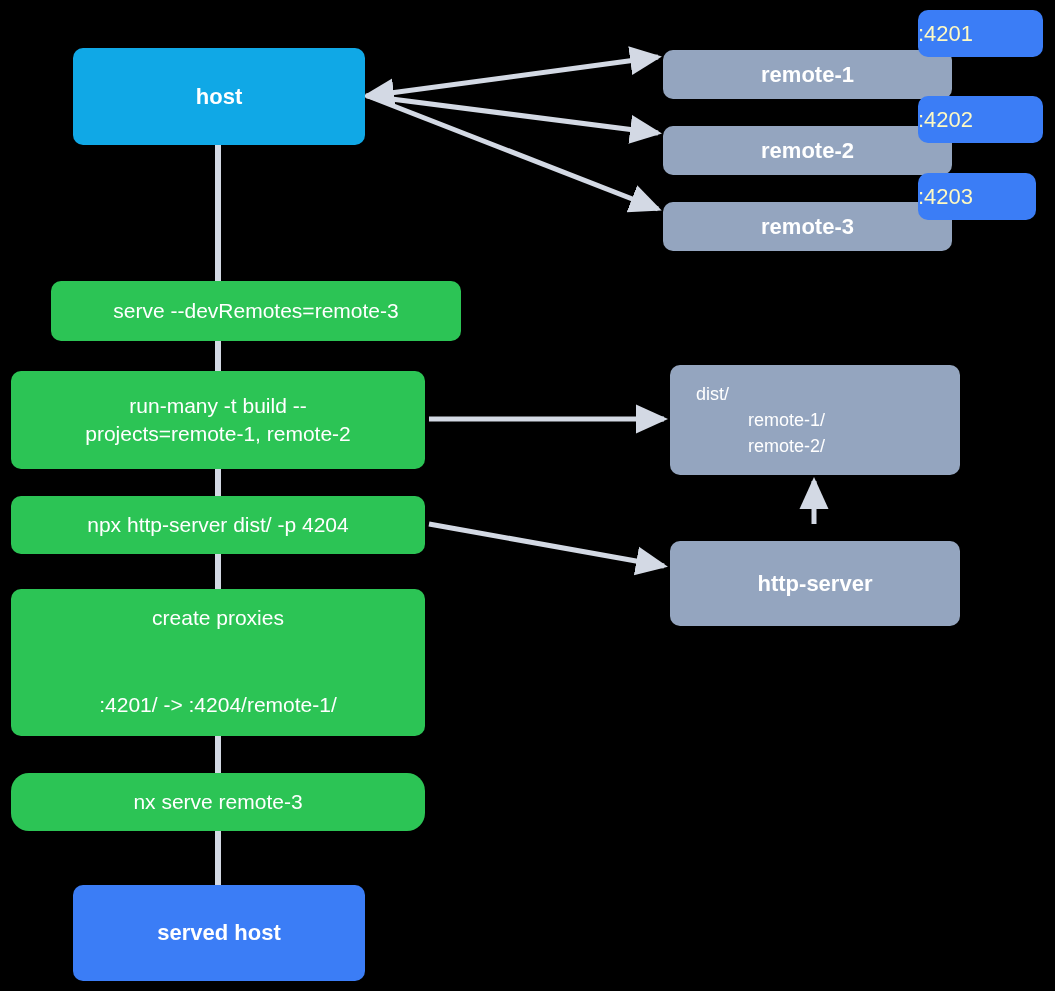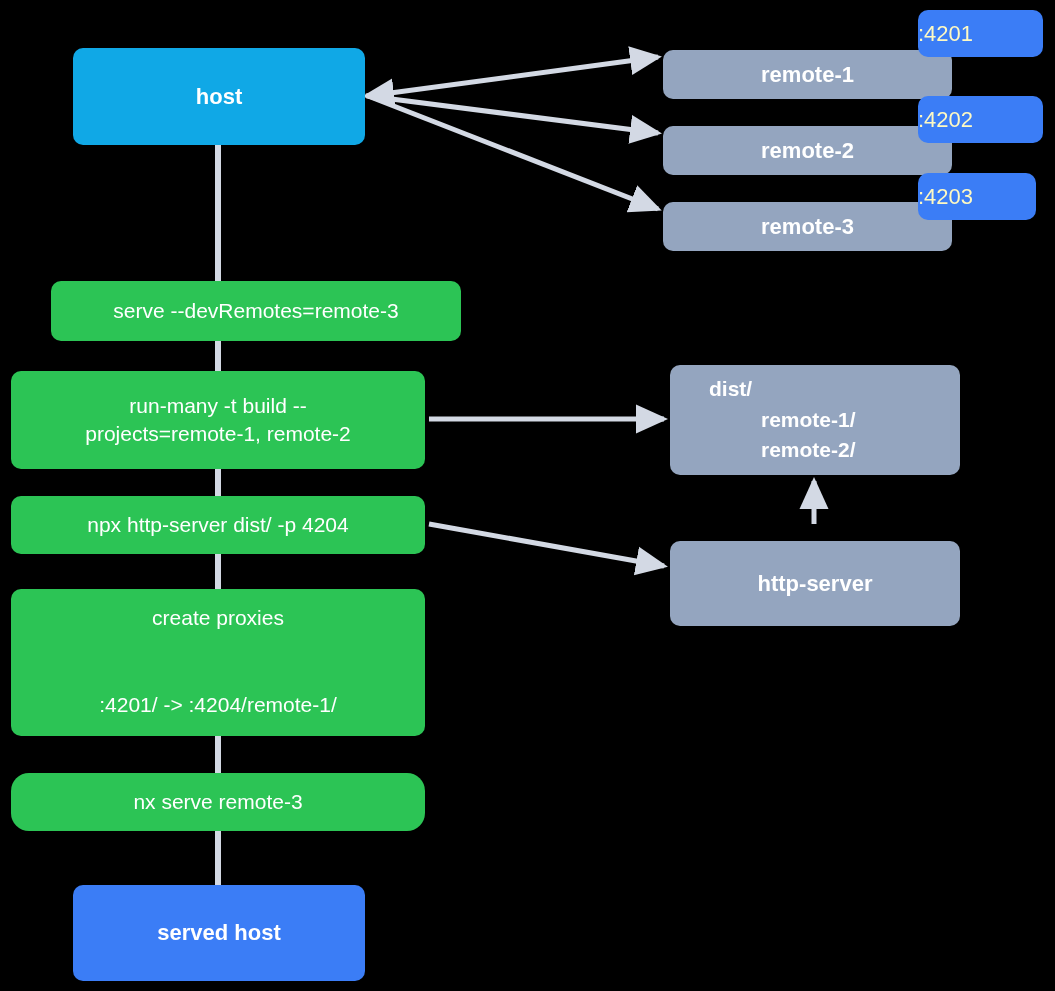--- a/index.html
+++ b/index.html
@@ -45,23 +45,22 @@
     font-weight: bold;
   }
   .node-gray {
     background: #94A5BF;
     font-size: 22px;
     font-weight: bold;
     margin-top: 17px;
   }
   .node-gray-plain {
     background: #94A5BF;
-    font-size: 21px;
-    font-weight: bold;
-    padding-left: 13px;
+    font-size: 18px;
+    font-weight: normal;
   }
   .node-green {
     background: #2CC455;
     font-size: 21px;
     font-weight: normal;
   }
   .badge {
     position: absolute;
     box-sizing: border-box;
     display: flex;

